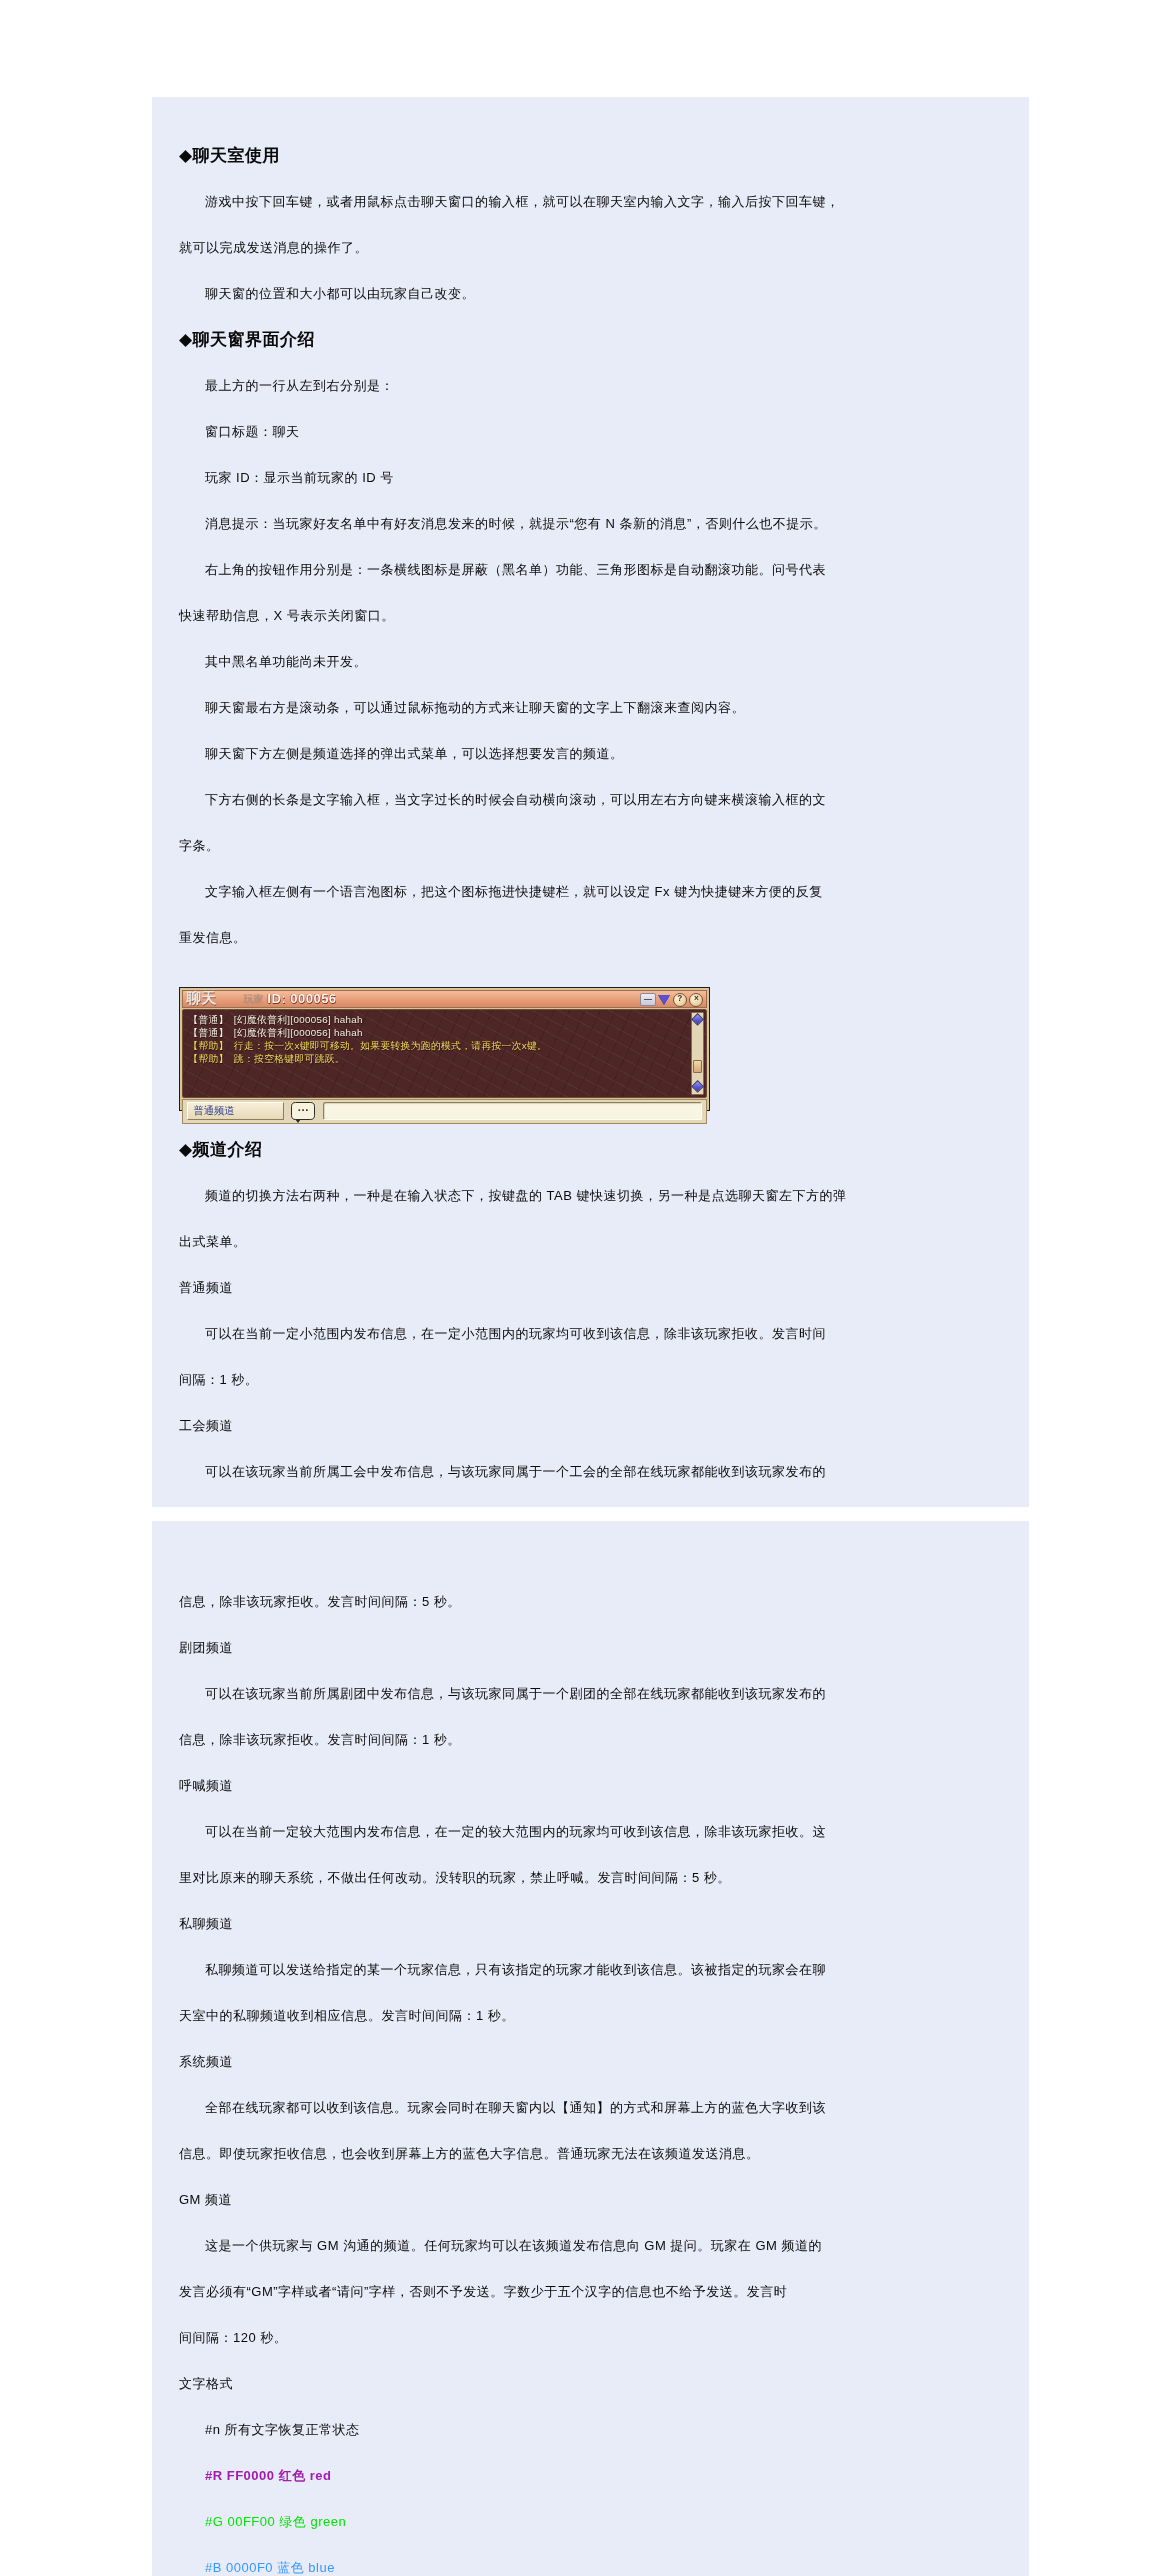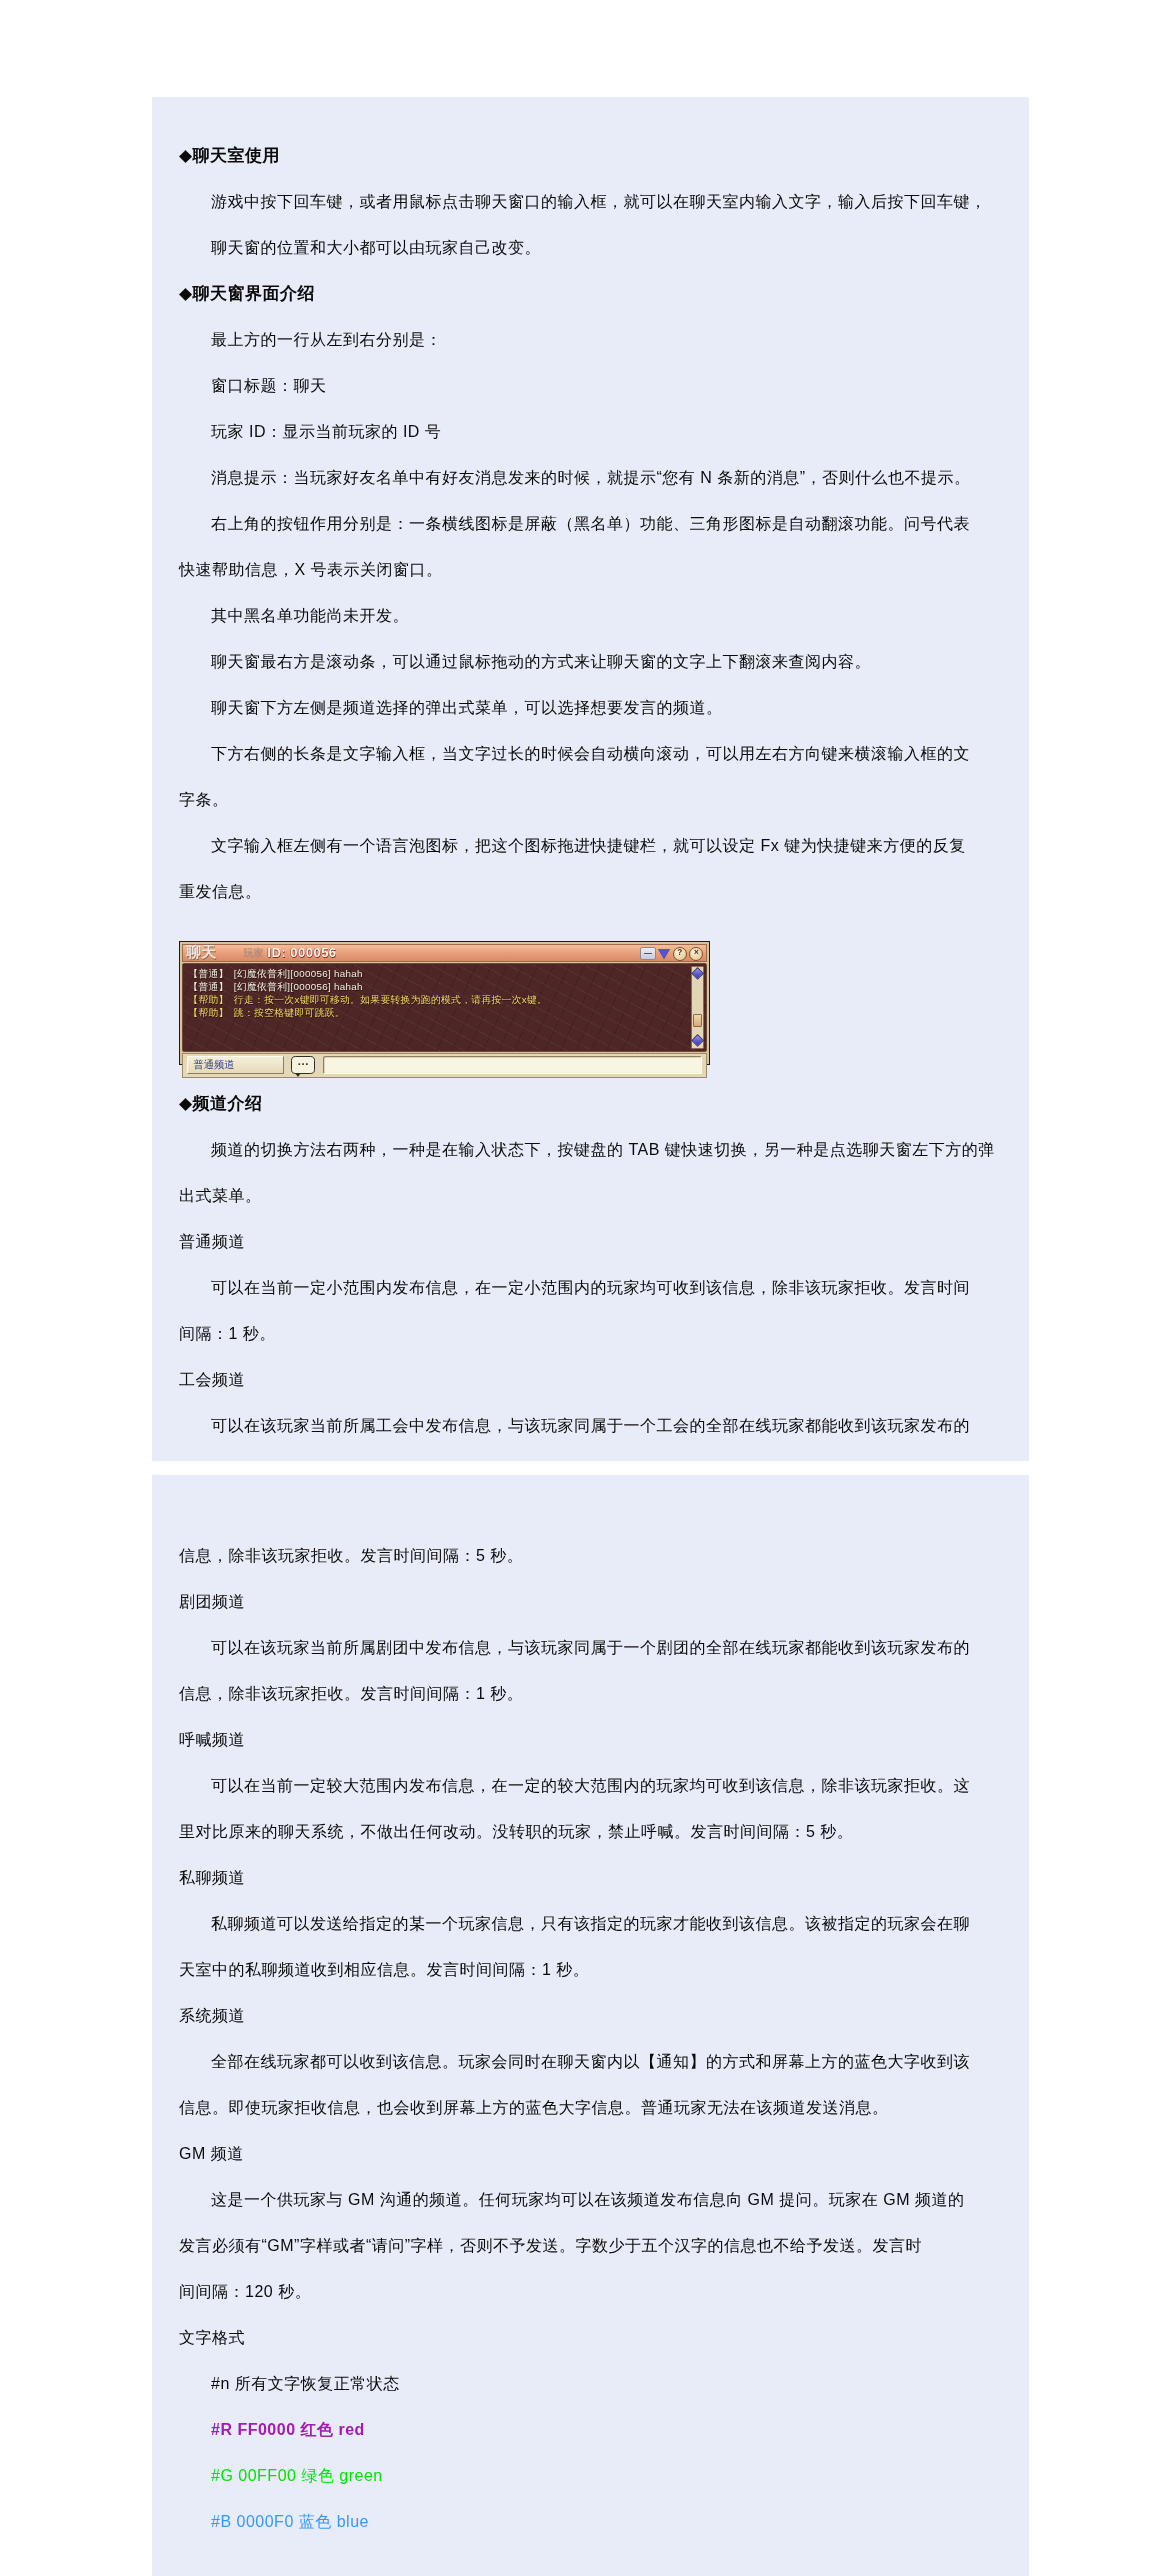--- a/index.html
+++ b/index.html
@@ -13,21 +13,21 @@
   .panel{
     margin-left:152px;
     width:877px;
     box-sizing:border-box;
     background:#e8ecf8;
   }
   .panel-1{padding:36px 27px 12px 27px;margin-bottom:14.4px;}
   .panel-2{padding:58px 27px 63px 27px;margin-bottom:16px;}
   .panel p{
     margin:0;
-    font-size:16px;
+    font-size:13px;
     line-height:46px;
     white-space:nowrap;
     letter-spacing:0.5px;
   }
   .panel p.h{font-weight:bold;font-size:17px;}
   .ind1{text-indent:2em;}
 
   
   .chatwin-figure{margin:26px 0 15.5px 0;}
   .chatwin{
@@ -166,20 +166,21 @@
     box-shadow:inset 0.5px 0.5px 1px rgba(90,70,40,0.35);
   }
 </style>
 </head>
 <body>
 
 <div id="doc">
     <section class="panel panel-1">
       <p class="h">◆聊天室使用</p>
       <p class="ln ind1">游戏中按下回车键，或者用鼠标点击聊天窗口的输入框，就可以在聊天室内输入文字，输入后按下回车键，</p>
+      <p class="ln">就可以完成发送消息的操作了。</p>
       <p class="ln ind1">聊天窗的位置和大小都可以由玩家自己改变。</p>
       <p class="h">◆聊天窗界面介绍</p>
       <p class="ln ind1">最上方的一行从左到右分别是：</p>
       <p class="ln ind1">窗口标题：聊天</p>
       <p class="ln ind1">玩家 ID：显示当前玩家的 ID 号</p>
       <p class="ln ind1">消息提示：当玩家好友名单中有好友消息发来的时候，就提示“您有 N 条新的消息”，否则什么也不提示。</p>
       <p class="ln ind1">右上角的按钮作用分别是：一条横线图标是屏蔽（黑名单）功能、三角形图标是自动翻滚功能。问号代表</p>
       <p class="ln">快速帮助信息，X 号表示关闭窗口。</p>
       <p class="ln ind1">其中黑名单功能尚未开发。</p>
       <p class="ln ind1">聊天窗最右方是滚动条，可以通过鼠标拖动的方式来让聊天窗的文字上下翻滚来查阅内容。</p>

